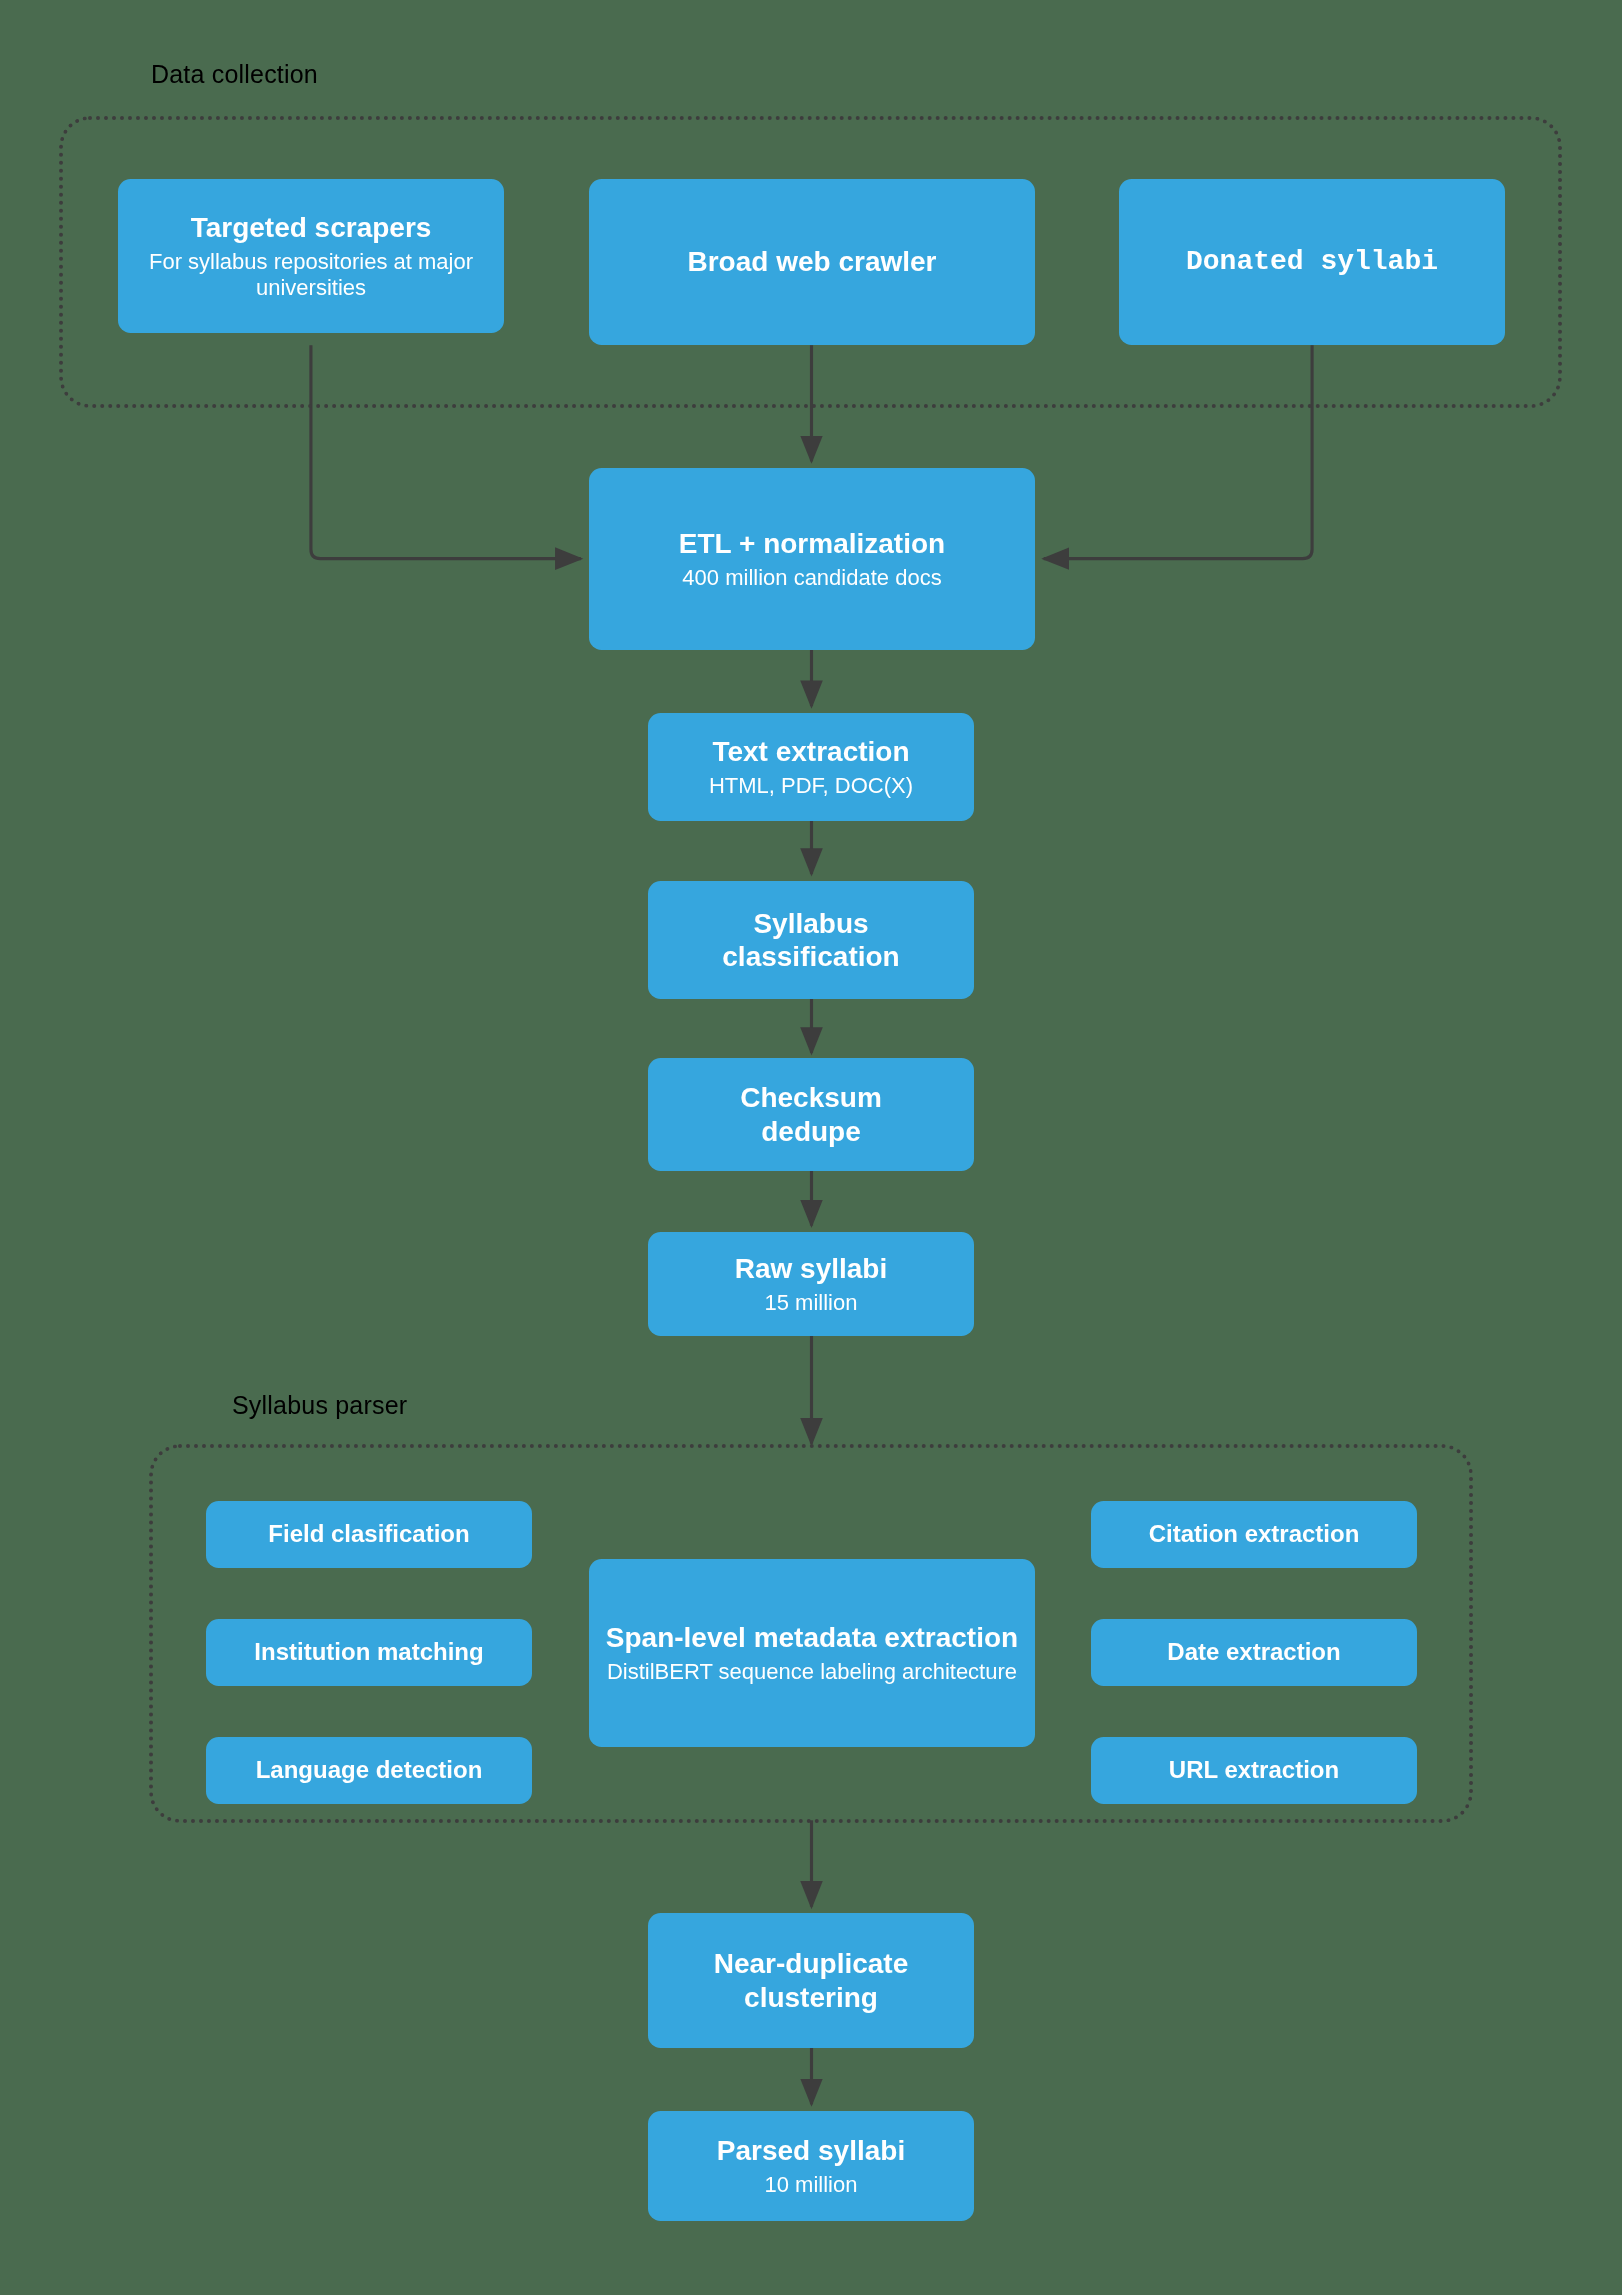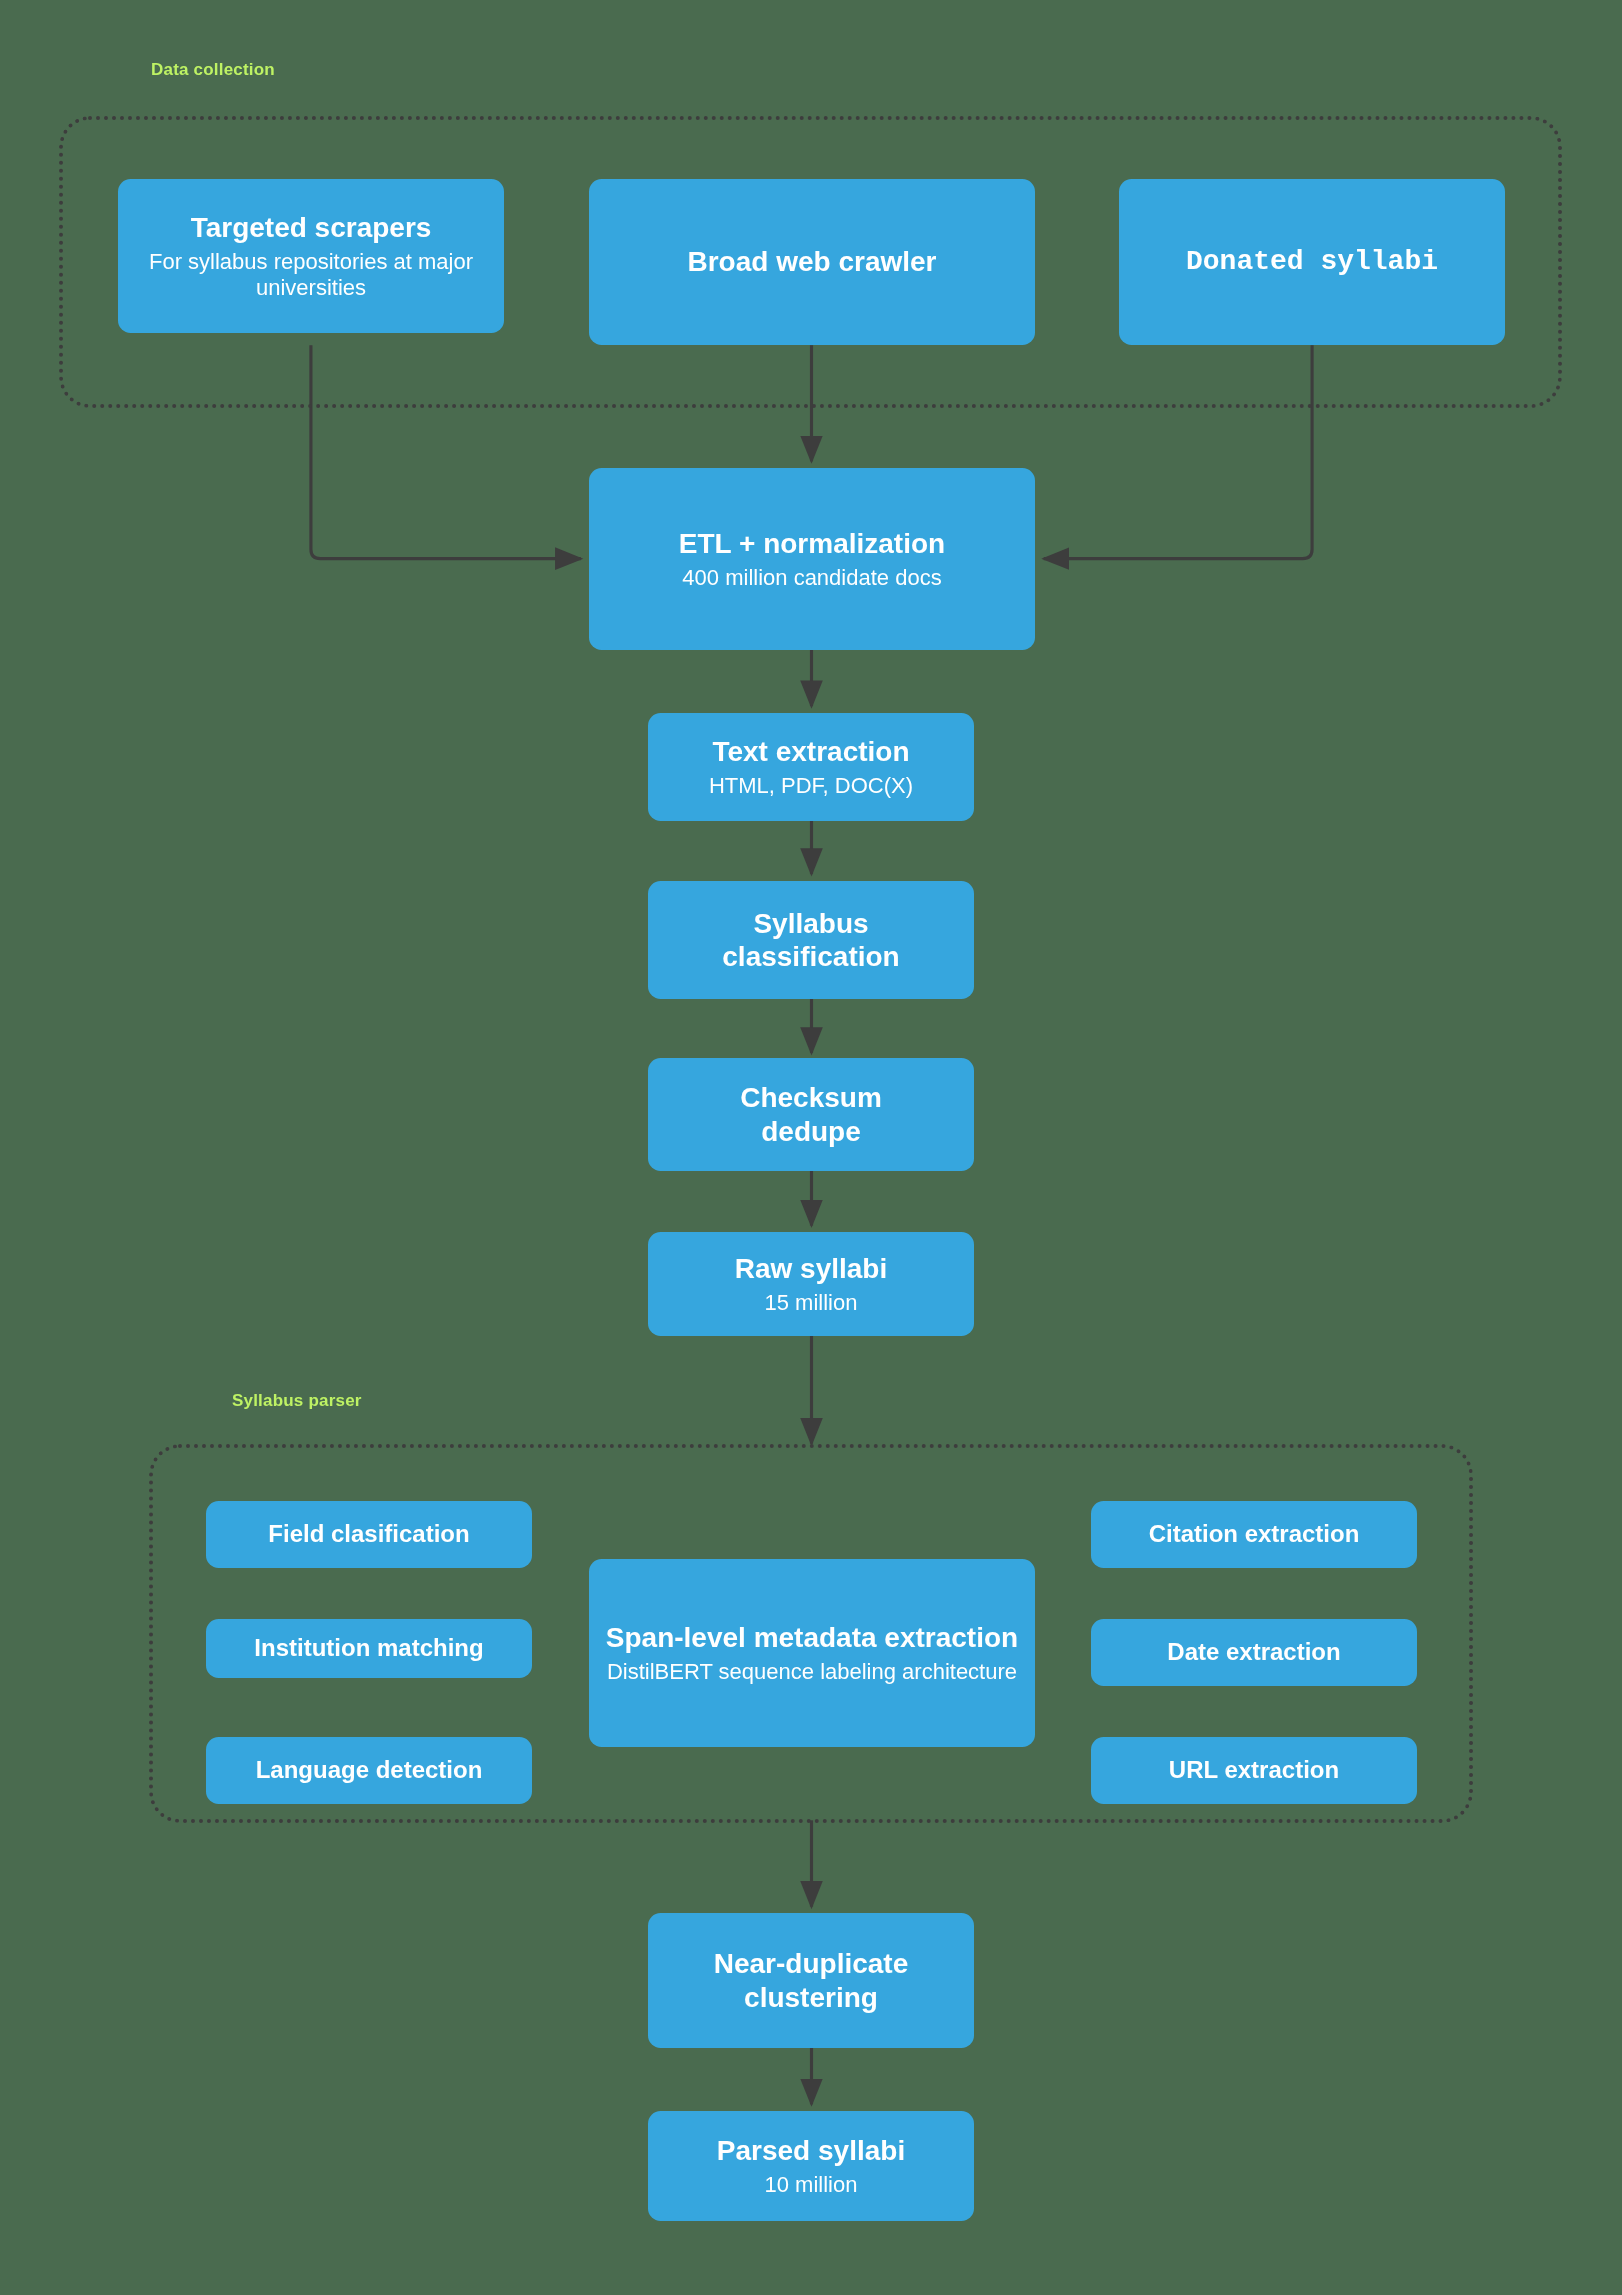--- a/index.html
+++ b/index.html
@@ -23,23 +23,23 @@
     pointer-events: none;
   }
   .group {
     position: absolute;
     border: 4.7px dotted #3d3d3d;
     border-radius: 31px;
     box-sizing: border-box;
   }
   .group-label {
     position: absolute;
-    font-size: 17px;
-    font-weight: bold;
-    color: #bef264;
+    font-size: 25px;
+    font-weight: normal;
+    color: #000000;
     white-space: nowrap;
     letter-spacing: 0.2px;
   }
   .node {
     position: absolute;
     background: #36a6de;
     border-radius: 12.6px;
     box-sizing: border-box;
     display: flex;
     flex-direction: column;
@@ -141,21 +141,21 @@
     <div class="title">Raw syllabi</div>
     <div class="sub">15 million</div>
   </div>
 
   <div class="group" style="left:149px; top:1444px; width:1324px; height:379px;"></div>
   <div class="group-label" style="left:232px; top:1391px;">Syllabus parser</div>
 
   <div class="node small" style="left:206px; top:1501px; width:326px; height:67px;">
     <div class="title">Field clasification</div>
   </div>
-  <div class="node small" style="left:206px; top:1619px; width:326px; height:59px;">
+  <div class="node small" style="left:206px; top:1619px; width:326px; height:67px;">
     <div class="title">Institution matching</div>
   </div>
   <div class="node small" style="left:206px; top:1737px; width:326px; height:67px;">
     <div class="title">Language detection</div>
   </div>
 
   <div class="node" style="left:589px; top:1559px; width:446px; height:188px;">
     <div class="title">Span-level metadata extraction</div>
     <div class="sub">DistilBERT sequence labeling architecture</div>
   </div>

